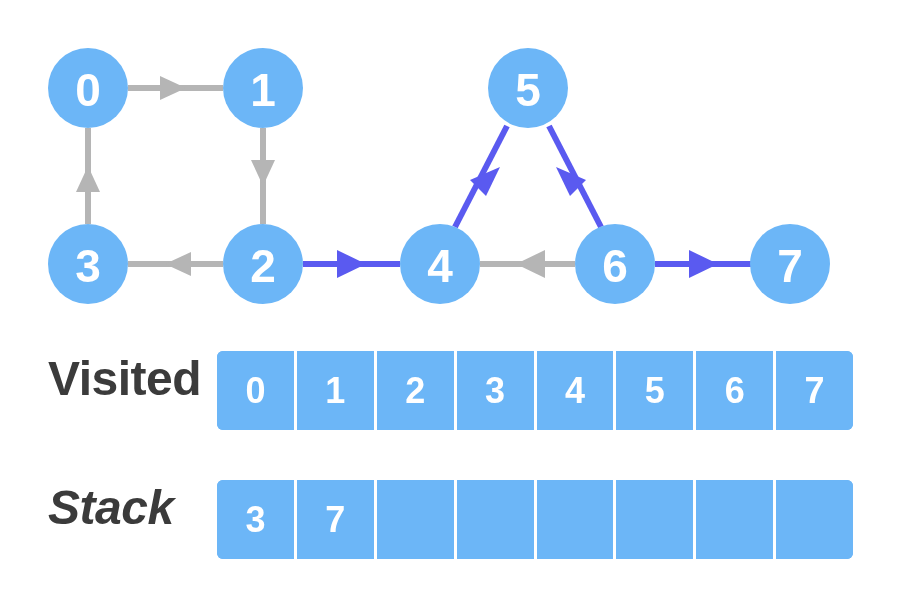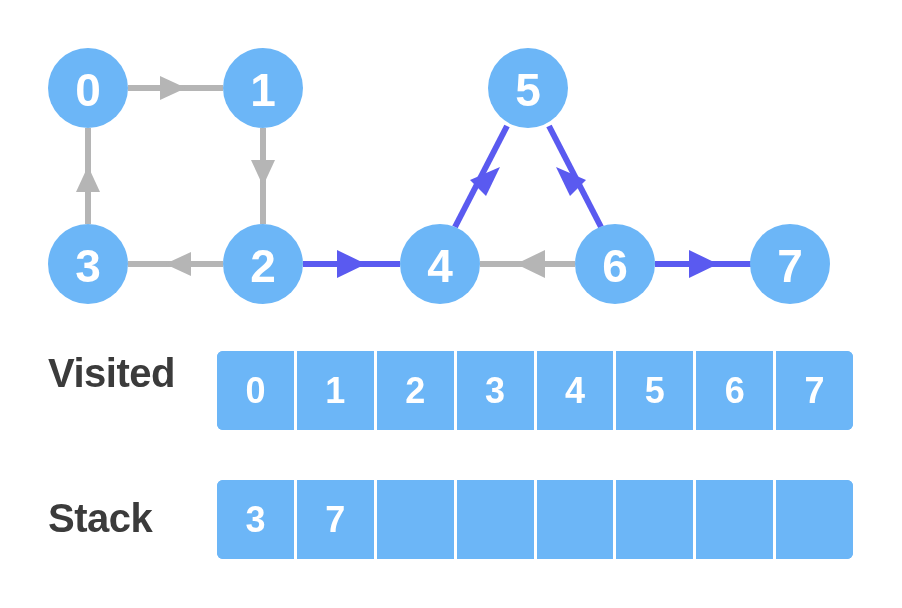--- a/index.html
+++ b/index.html
@@ -52,21 +52,21 @@
     position: relative;
     height: 130px;
   }
   .row-label {
     position: absolute;
     left: 48px;
     width: 160px;
     text-align: left;
     font-family: "Liberation Sans", sans-serif;
     font-weight: bold;
-    font-size: 40px;
+    font-size: 48px;
     color: #3b3b3b;
     letter-spacing: -0.5px;
   }
   .cells {
     position: absolute;
     left: 217px;
     display: flex;
     background: #6cb6f7;
     border-radius: 6px;
     overflow: hidden;
@@ -84,21 +84,21 @@
     justify-content: center;
     color: #ffffff;
     font-family: "Liberation Sans", sans-serif;
     font-weight: bold;
     font-size: 36px;
   }
   .cell:last-child { border-right: none; }
 
   #visited-row .row-label { top: 21px; }
   #visited-row .cells { top: 21px; }
-  #stack-row .row-label { top: 36px; }
+  #stack-row .row-label { top: 20px; font-style: italic; }
   #stack-row .cells { top: 20px; }
 </style>
 </head>
 <body>
 
 <div id="root">
 
   <svg id="graph-svg" viewBox="0 0 902 330">
 
     <g>

